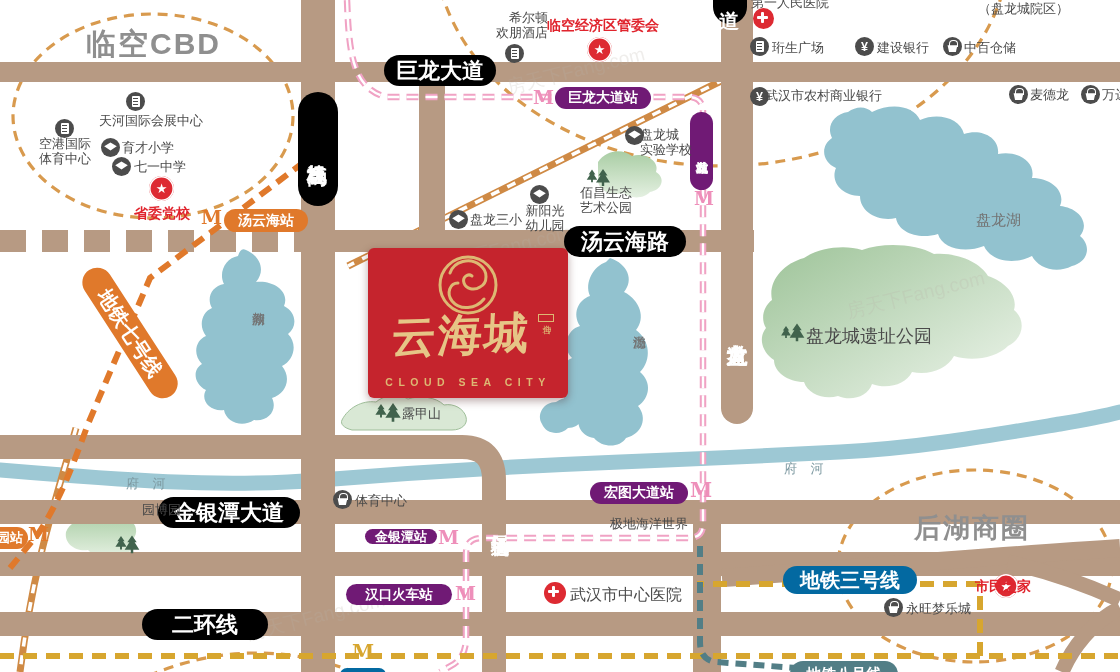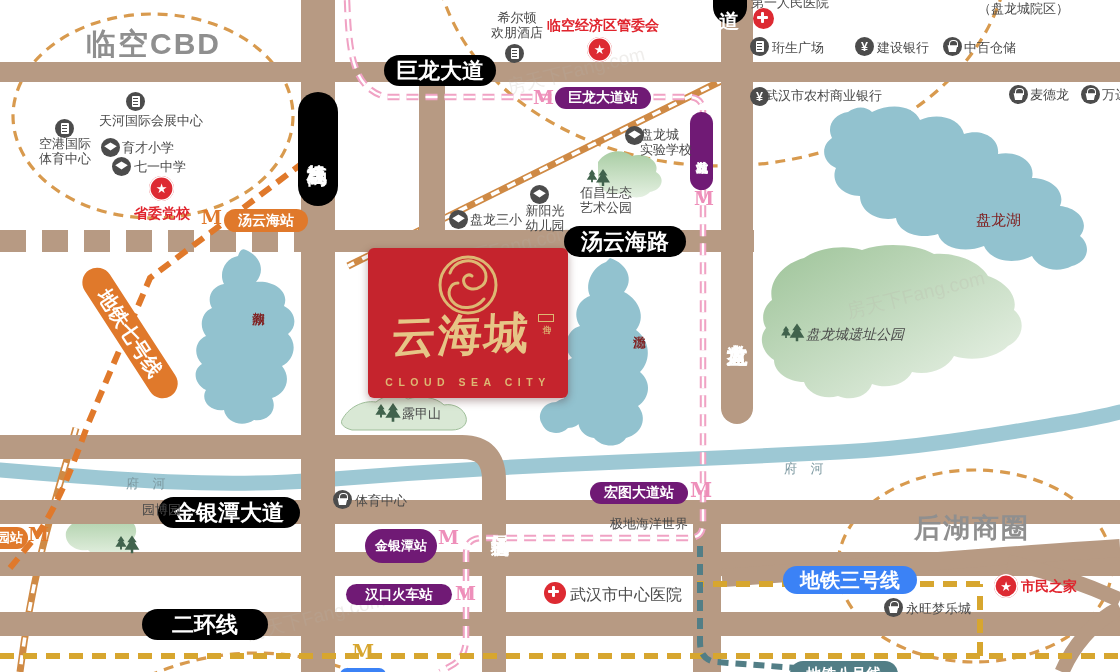--- a/index.html
+++ b/index.html
@@ -4,29 +4,29 @@
 <style>
   html,body{margin:0;padding:0;background:#e8e8e8;font-family:"Liberation Sans",sans-serif;}
   #map{position:relative;width:1120px;height:672px;background:#ffffff;overflow:hidden;margin:0 auto;}
   #map *{box-sizing:border-box;}
   svg{position:absolute;left:0;top:0;}
   
   .t{position:absolute;white-space:nowrap;color:#4a4a4a;font-size:13px;line-height:1.18;}
   .t.two{white-space:normal;text-align:center;line-height:1.15;}
   .t.red{color:#e0242d;font-weight:700;font-size:14px;}
   .big{position:absolute;color:#8f8f8f;font-weight:700;letter-spacing:2px;}
-  .wlabel{position:absolute;color:#7f1d1d;font-size:13px;}
+  .wlabel{position:absolute;color:#737373;font-size:13px;}
   .vert{writing-mode:vertical-rl;text-orientation:upright;}
   .wm{position:absolute;color:#b9b2a8;opacity:.22;font-size:19px;transform:rotate(-14deg);white-space:nowrap;}
   
   .pill{position:absolute;display:flex;align-items:center;justify-content:center;color:#fff;font-weight:700;border-radius:999px;white-space:nowrap;}
   .rp{background:#000000;}
   .pk{background:#701a75;}
   .og{background:#e0792b;}
-  .gd{background:#3b82f6;text-align:center;}
+  .gd{background:#0369a1;text-align:center;}
   .tl{background:#527e86;}
   .m{position:absolute;font-weight:800;font-family:"DejaVu Serif",serif;line-height:1;}
   
   .ic{position:absolute;width:19px;height:19px;border-radius:50%;background:#4c4c4c;}
   .ic.red{background:#dd2a32;}
   .ic.star{width:25px;height:25px;box-shadow:inset 0 0 0 1.6px #fff;}
   .ic.star::after{content:"★";position:absolute;inset:0;display:flex;align-items:center;justify-content:center;color:#fff;font-size:13px;}
   .ic.cross::before{content:"";position:absolute;left:4.4px;top:7.8px;width:10.5px;height:3.6px;background:#fff;border-radius:1px;}
   .ic.cross::after{content:"";position:absolute;left:7.9px;top:4.3px;width:3.6px;height:10.5px;background:#fff;border-radius:1px;}
   .ic.yen::after{content:"¥";position:absolute;inset:0;display:flex;align-items:center;justify-content:center;color:#fff;font-size:12.5px;font-weight:700;}
@@ -162,21 +162,21 @@
 
   <div class="pill pk vert" style="left:690px;top:112px;width:23px;height:78px;font-size:12px;">盘龙城站</div>
   <span class="m" style="left:694px;top:190px;font-size:18px;color:#ee8fba;">M</span>
 
   <span class="m" style="left:201px;top:208px;font-size:19px;color:#e0792b;">M</span>
   <div class="pill og" style="left:224px;top:209px;width:84px;height:23px;font-size:14px;">汤云海站</div>
 
   <div class="pill pk" style="left:590px;top:482px;width:98px;height:22px;font-size:14px;text-align:center;">宏图大道站</div>
   <span class="m" style="left:690px;top:480px;font-size:20px;color:#ee8fba;">M</span>
 
-  <div class="pill pk" style="left:365px;top:529px;width:72px;height:34px;font-size:13px;">金银潭站</div>
+  <div class="pill pk" style="left:365px;top:529px;width:72px;height:15px;font-size:13px;">金银潭站</div>
   <span class="m" style="left:438px;top:528px;font-size:19px;color:#ee8fba;">M</span>
 
   <div class="pill pk" style="left:346px;top:584px;width:106px;height:21px;font-size:13.5px;">汉口火车站</div>
   <span class="m" style="left:455px;top:584px;font-size:19px;color:#ee8fba;">M</span>
 
   <div class="pill og" style="left:-16px;top:527px;width:44px;height:22px;font-size:13px;justify-content:flex-end;padding-right:5px;">园站</div>
   <span class="m" style="left:28px;top:525px;font-size:19px;color:#e0792b;">M</span>
 
   <span class="m" style="left:352px;top:642px;font-size:20px;color:#d7a62f;">M</span>
 
@@ -188,21 +188,21 @@
 
   <span class="ic cap" style="left:101px;top:138px;"></span>
   <div class="t" style="left:122px;top:140px;">育才小学</div>
 
   <span class="ic cap" style="left:112px;top:157px;"></span>
   <div class="t" style="left:134px;top:159px;">七一中学</div>
 
   <span class="ic red star" style="left:149px;top:176px;"></span>
   <div class="t red" style="left:134px;top:205px;">省委党校</div>
 
-  <div class="t two" style="left:486px;top:11px;width:62px;"><span>希尔顿</span><br><span>欢朋酒店</span></div>
+  <div class="t two" style="left:486px;top:11px;width:62px;text-align:right;"><span>希尔顿</span><br><span>欢朋酒店</span></div>
   <span class="ic bld" style="left:505px;top:44px;"></span>
 
   <div class="t red" style="left:547px;top:17px;">临空经济区管委会</div>
   <span class="ic red star" style="left:587px;top:37px;"></span>
 
   <span class="ic cap" style="left:625px;top:126px;"></span>
   <div class="t two" style="left:640px;top:128px;width:58px;text-align:left;"><span>盘龙城</span><br><span>实验学校</span></div>
 
   <div class="t two" style="left:580px;top:186px;width:58px;text-align:left;"><span>佰昌生态</span><br><span>艺术公园</span></div>
 
@@ -227,38 +227,38 @@
 
   <span class="ic yen" style="left:750px;top:87px;"></span>
   <div class="t" style="left:765px;top:89px;font-family:Liberation Mono, monospace;">武汉市农村商业银行</div>
 
   <span class="ic basket" style="left:1009px;top:85px;"></span>
   <div class="t" style="left:1030px;top:87px;">麦德龙</div>
 
   <span class="ic basket" style="left:1081px;top:85px;"></span>
   <div class="t" style="left:1102px;top:87px;">万达</div>
 
-  <div class="t" style="left:806px;top:326px;font-size:14px;font-style:italic;">盘龙城遗址公园</div>
+  <div class="t" style="left:806px;top:326px;font-size:18px;">盘龙城遗址公园</div>
   <div class="t" style="left:402px;top:406px;">露甲山</div>
 
   <div class="t" style="left:142px;top:502px;">园博园</div>
 
   <span class="ic basket" style="left:333px;top:490px;"></span>
   <div class="t" style="left:355px;top:493px;">体育中心</div>
 
   <div class="t" style="left:610px;top:516px;">极地海洋世界</div>
 
   <span class="ic red cross" style="left:544px;top:582px;width:22px;height:22px;"></span>
   <div class="t" style="left:570px;top:586px;font-size:16px;">武汉市中心医院</div>
 
   <span class="ic basket" style="left:884px;top:598px;"></span>
   <div class="t" style="left:906px;top:601px;">永旺梦乐城</div>
 
   <span class="ic red star" style="left:994px;top:574px;width:24px;height:24px;"></span>
-  <div class="t red" style="left:1021px;top:578px;">市民之家</div>
+  <div class="t red" style="left:975px;top:578px;">市民之家</div>
 
   <div id="logo">
     <svg width="72" height="66" viewBox="-36 -33 72 66" style="left:64px;top:4px;">
       <circle r="28" fill="none" stroke="#ddb873" stroke-width="3"></circle>
       <path d="M-18,-12 C-14,-24 2,-28 12,-20 C20,-14 20,-2 12,2 C6,6 -2,4 -4,-2 C-6,-8 0,-12 4,-9" fill="none" stroke="#ddb873" stroke-width="3" stroke-linecap="round"></path>
       <path d="M16,14 C8,24 -8,26 -16,16 C-22,8 -18,-2 -10,-2" fill="none" stroke="#ddb873" stroke-width="3" stroke-linecap="round"></path>
     </svg>
     <div class="cn">云海城</div>
     <div class="seal">坤合</div>
     <div class="en">CLOUD SEA CITY</div>

